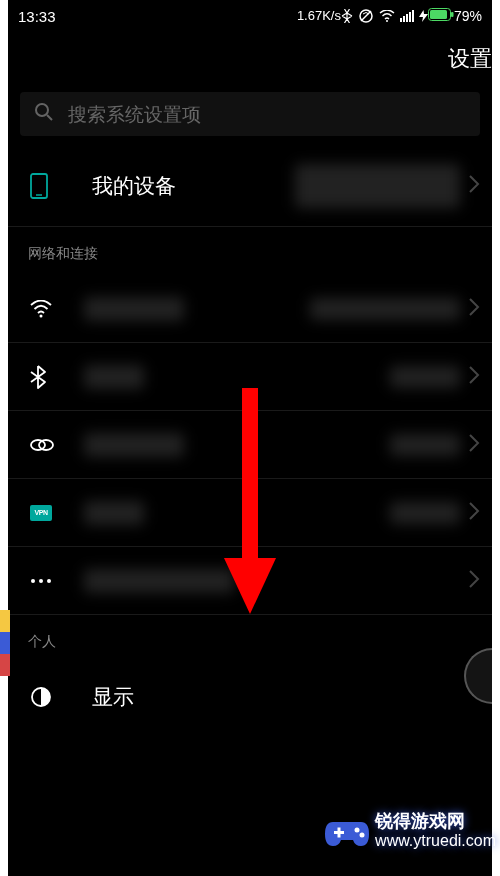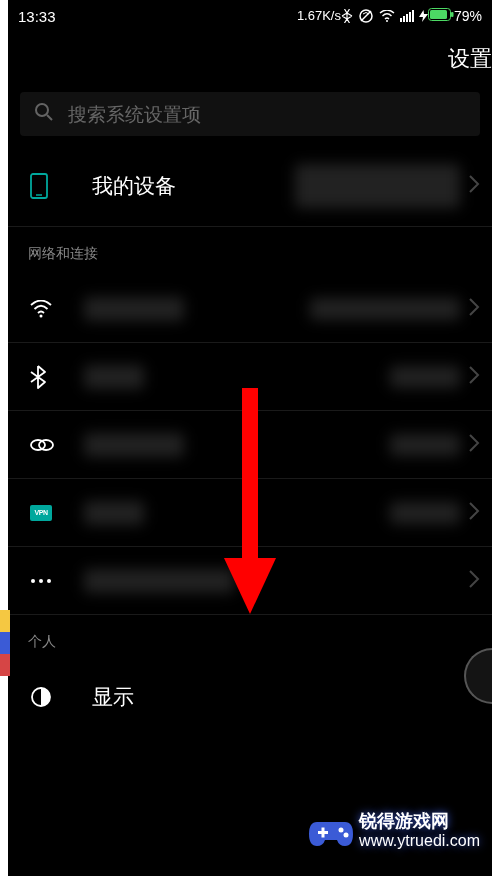--- a/index.html
+++ b/index.html
@@ -113,21 +113,21 @@
       letter-spacing: -0.5px;
     }
     .arrow-overlay {
       position: absolute;
       left: 212px;
       top: 388px;
       pointer-events: none;
     }
     .watermark {
       position: absolute;
-      right: 20px;
+      right: 4px;
       bottom: 26px;
       display: flex;
       align-items: center;
       gap: 6px;
       color: #fff;
       pointer-events: none;
       text-shadow: 0 0 8px #3b5bd6;
     }
     .wm-logo {
       width: 44px;

